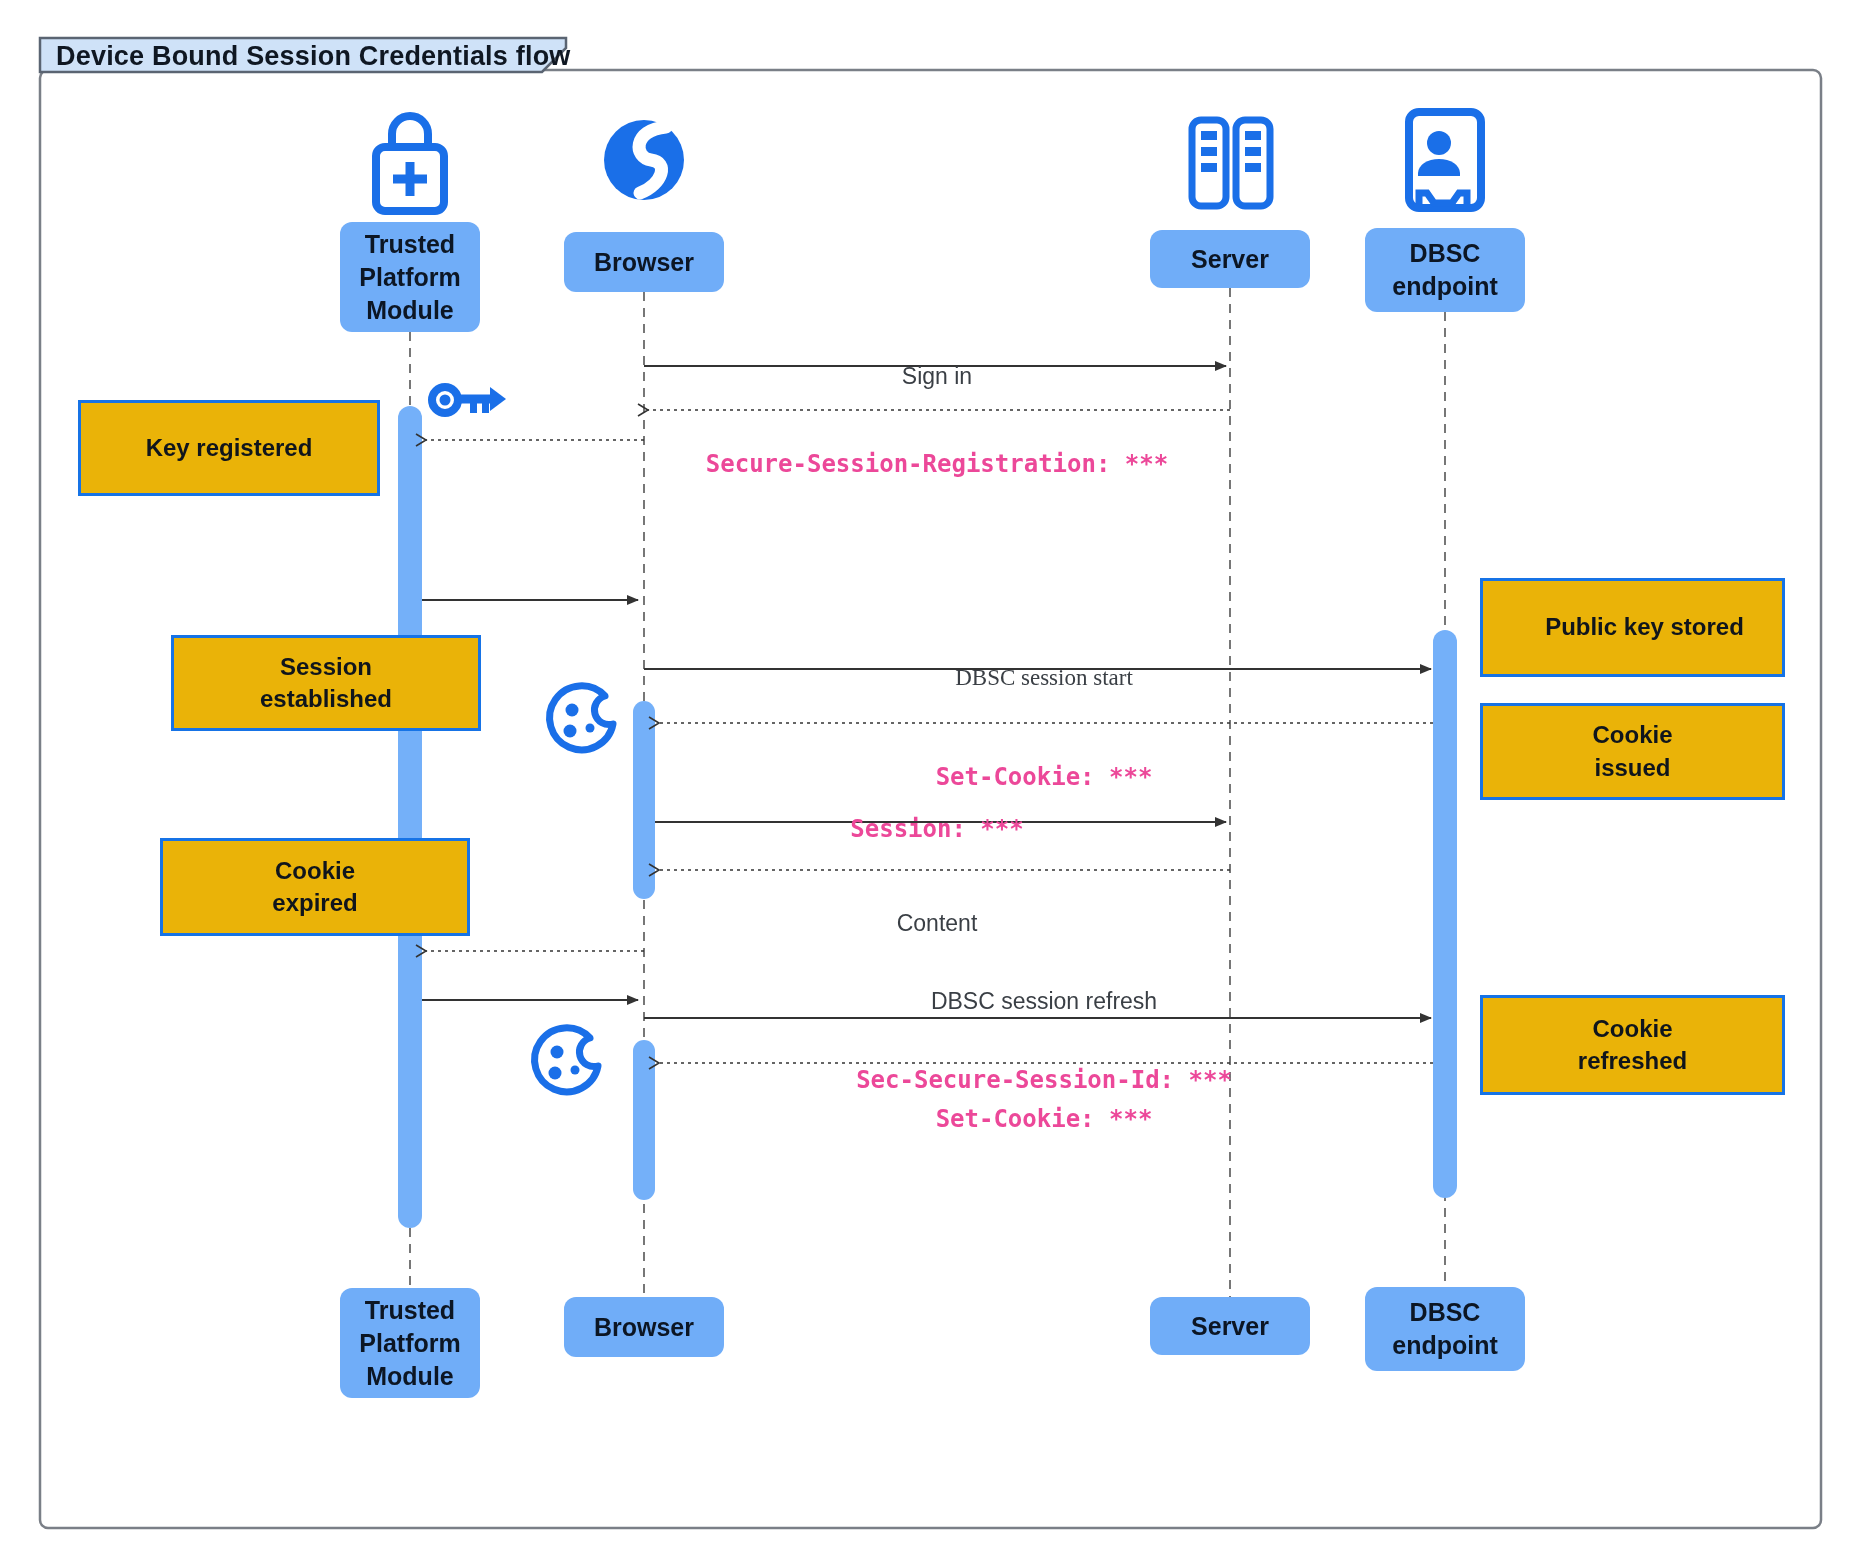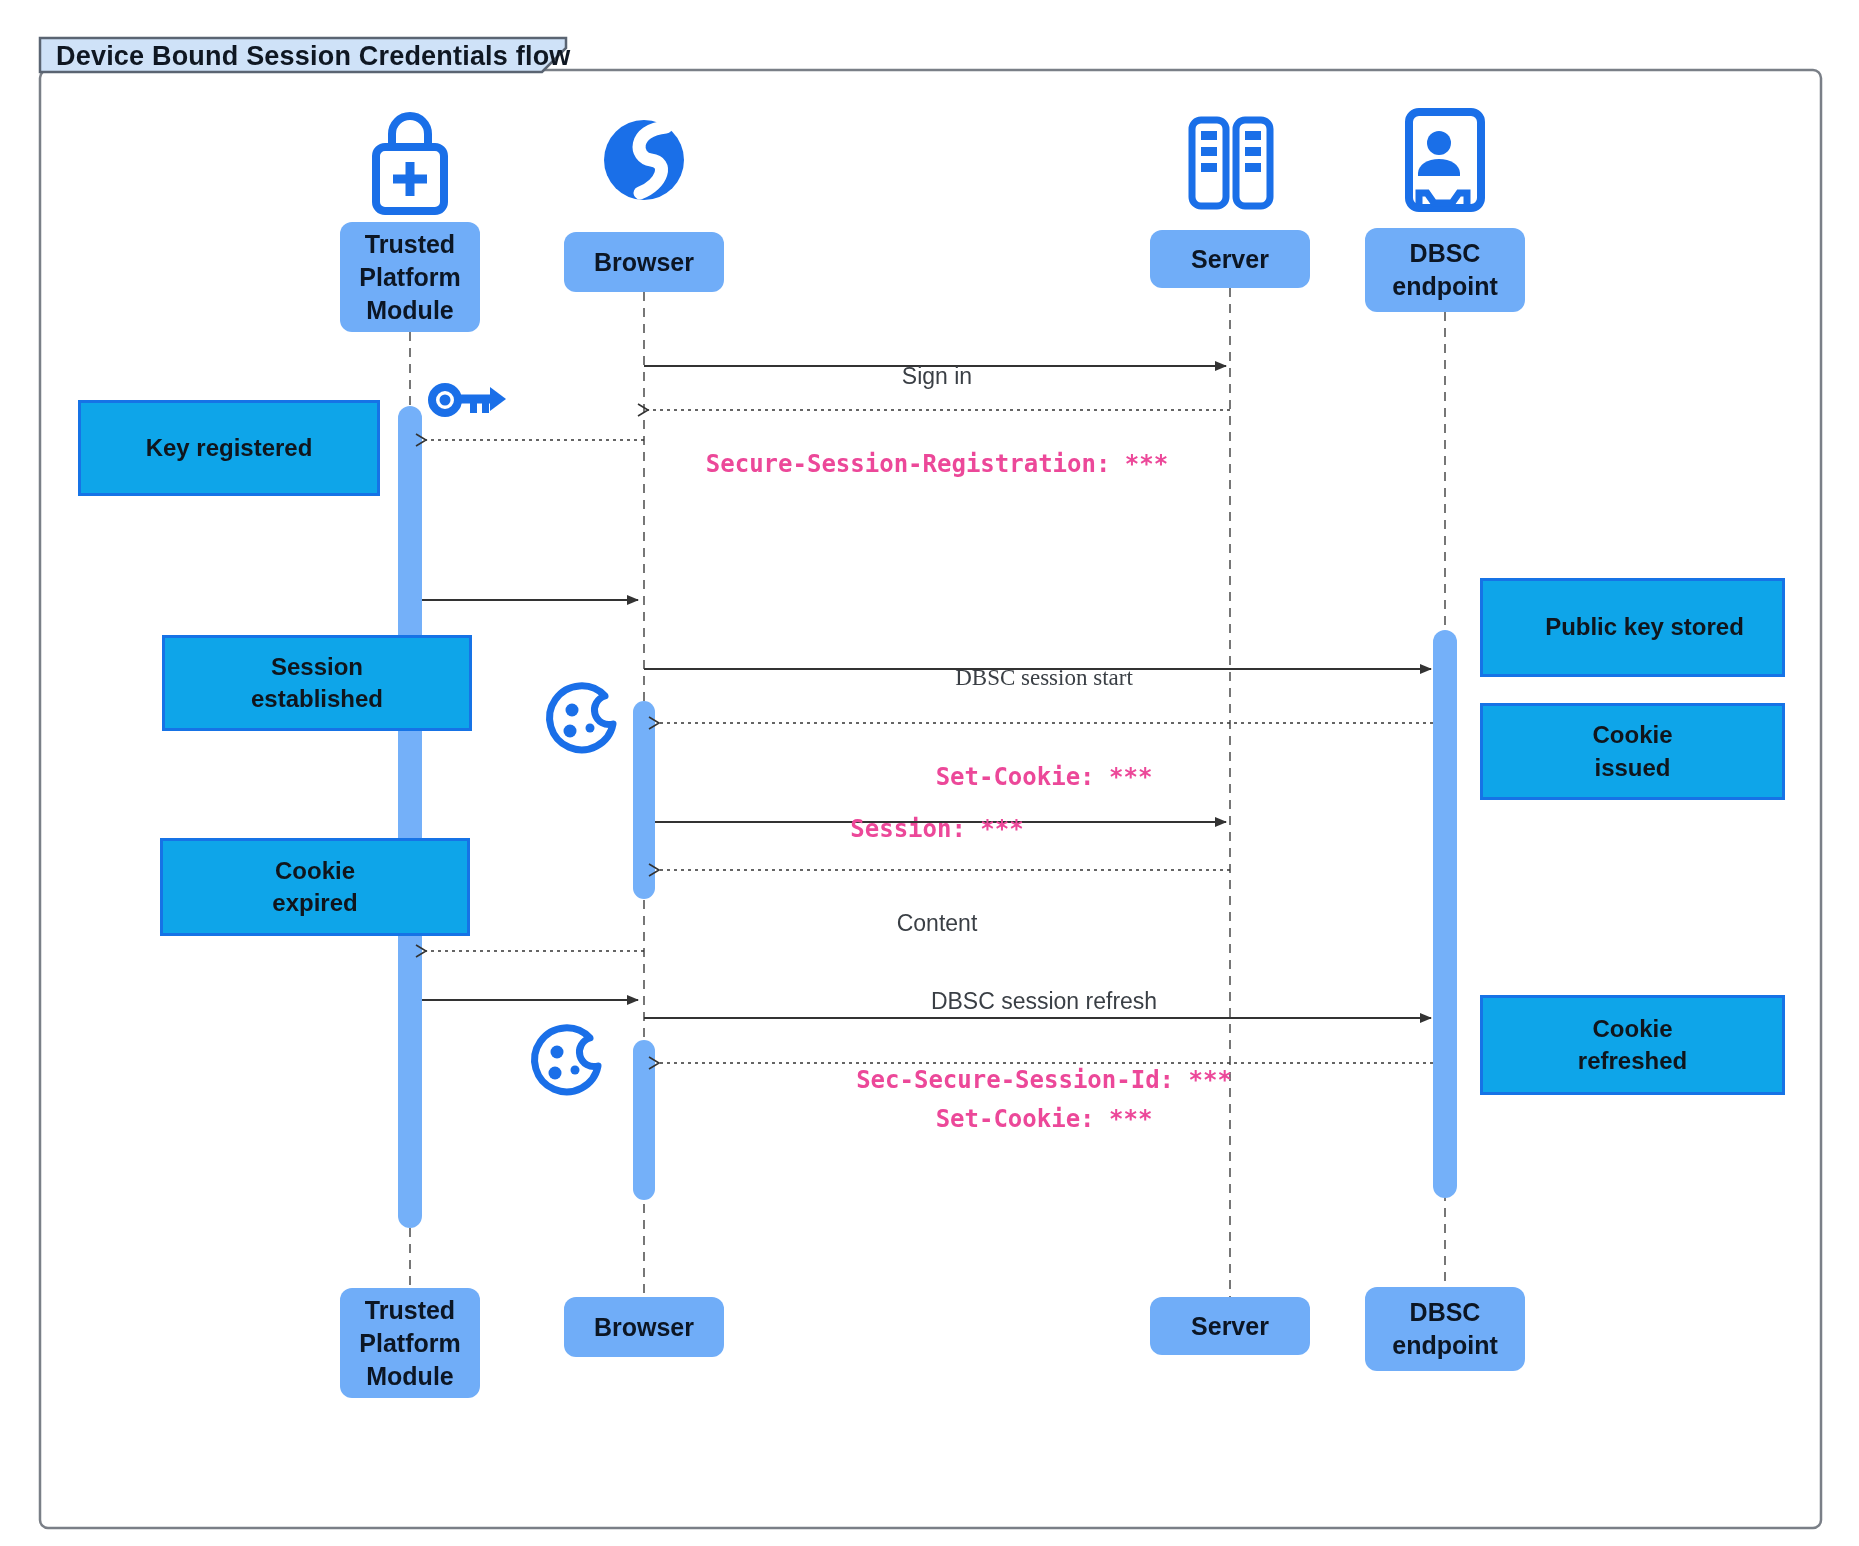--- a/index.html
+++ b/index.html
@@ -11,21 +11,21 @@
   .title-text {
     position:absolute; left:56px; top:41px; font-size:27px; font-weight:bold;
     color:#0f1722; letter-spacing:0.2px;
   }
   .pbox {
     position:absolute; background:#70adf8; border-radius:12px;
     display:flex; align-items:center; justify-content:center; text-align:center;
     font-weight:bold; font-size:25px; color:#0c1624; white-space:pre-line; line-height:1.32;
   }
   .note {
-    position:absolute; background:#0ea5e9; border:3px solid #1673e6;
+    position:absolute; background:#eab308; border:3px solid #1673e6;
     display:flex; align-items:center; justify-content:center; text-align:center;
     font-weight:bold; font-size:24px; color:#10151c; white-space:pre-line; line-height:1.35;
     box-sizing:border-box;
   }
   .mlabel {
     position:absolute; transform:translate(-50%,-50%); font-size:23px; color:#3a3f45;
     white-space:nowrap;
     margin-top:30px;
   }
   .mono {
@@ -141,21 +141,21 @@
 
   <div class="pbox" style="left:340px; top:1288px; width:140px; height:110px;">Trusted
 Platform
 Module</div>
   <div class="pbox" style="left:564px; top:1297px; width:160px; height:60px;">Browser</div>
   <div class="pbox" style="left:1150px; top:1297px; width:160px; height:58px;">Server</div>
   <div class="pbox" style="left:1365px; top:1287px; width:160px; height:84px;">DBSC
 endpoint</div>
 
   <div class="note" style="left:78px; top:400px; width:302px; height:96px;">Key registered</div>
-  <div class="note" style="left:162px; top:635px; width:310px; height:96px;">Session
+  <div class="note" style="left:171px; top:635px; width:310px; height:96px;">Session
 established</div>
   <div class="note" style="left:160px; top:838px; width:310px; height:98px;">Cookie
 expired</div>
   <div class="note" style="left:1480px; top:578px; width:305px; height:99px;padding-left:24px;">Public key stored</div>
   <div class="note" style="left:1480px; top:703px; width:305px; height:97px;">Cookie
 issued</div>
   <div class="note" style="left:1480px; top:995px; width:305px; height:100px;">Cookie
 refreshed</div>
 
   <div class="mlabel" style="left:937px; top:346px;">Sign in</div>

